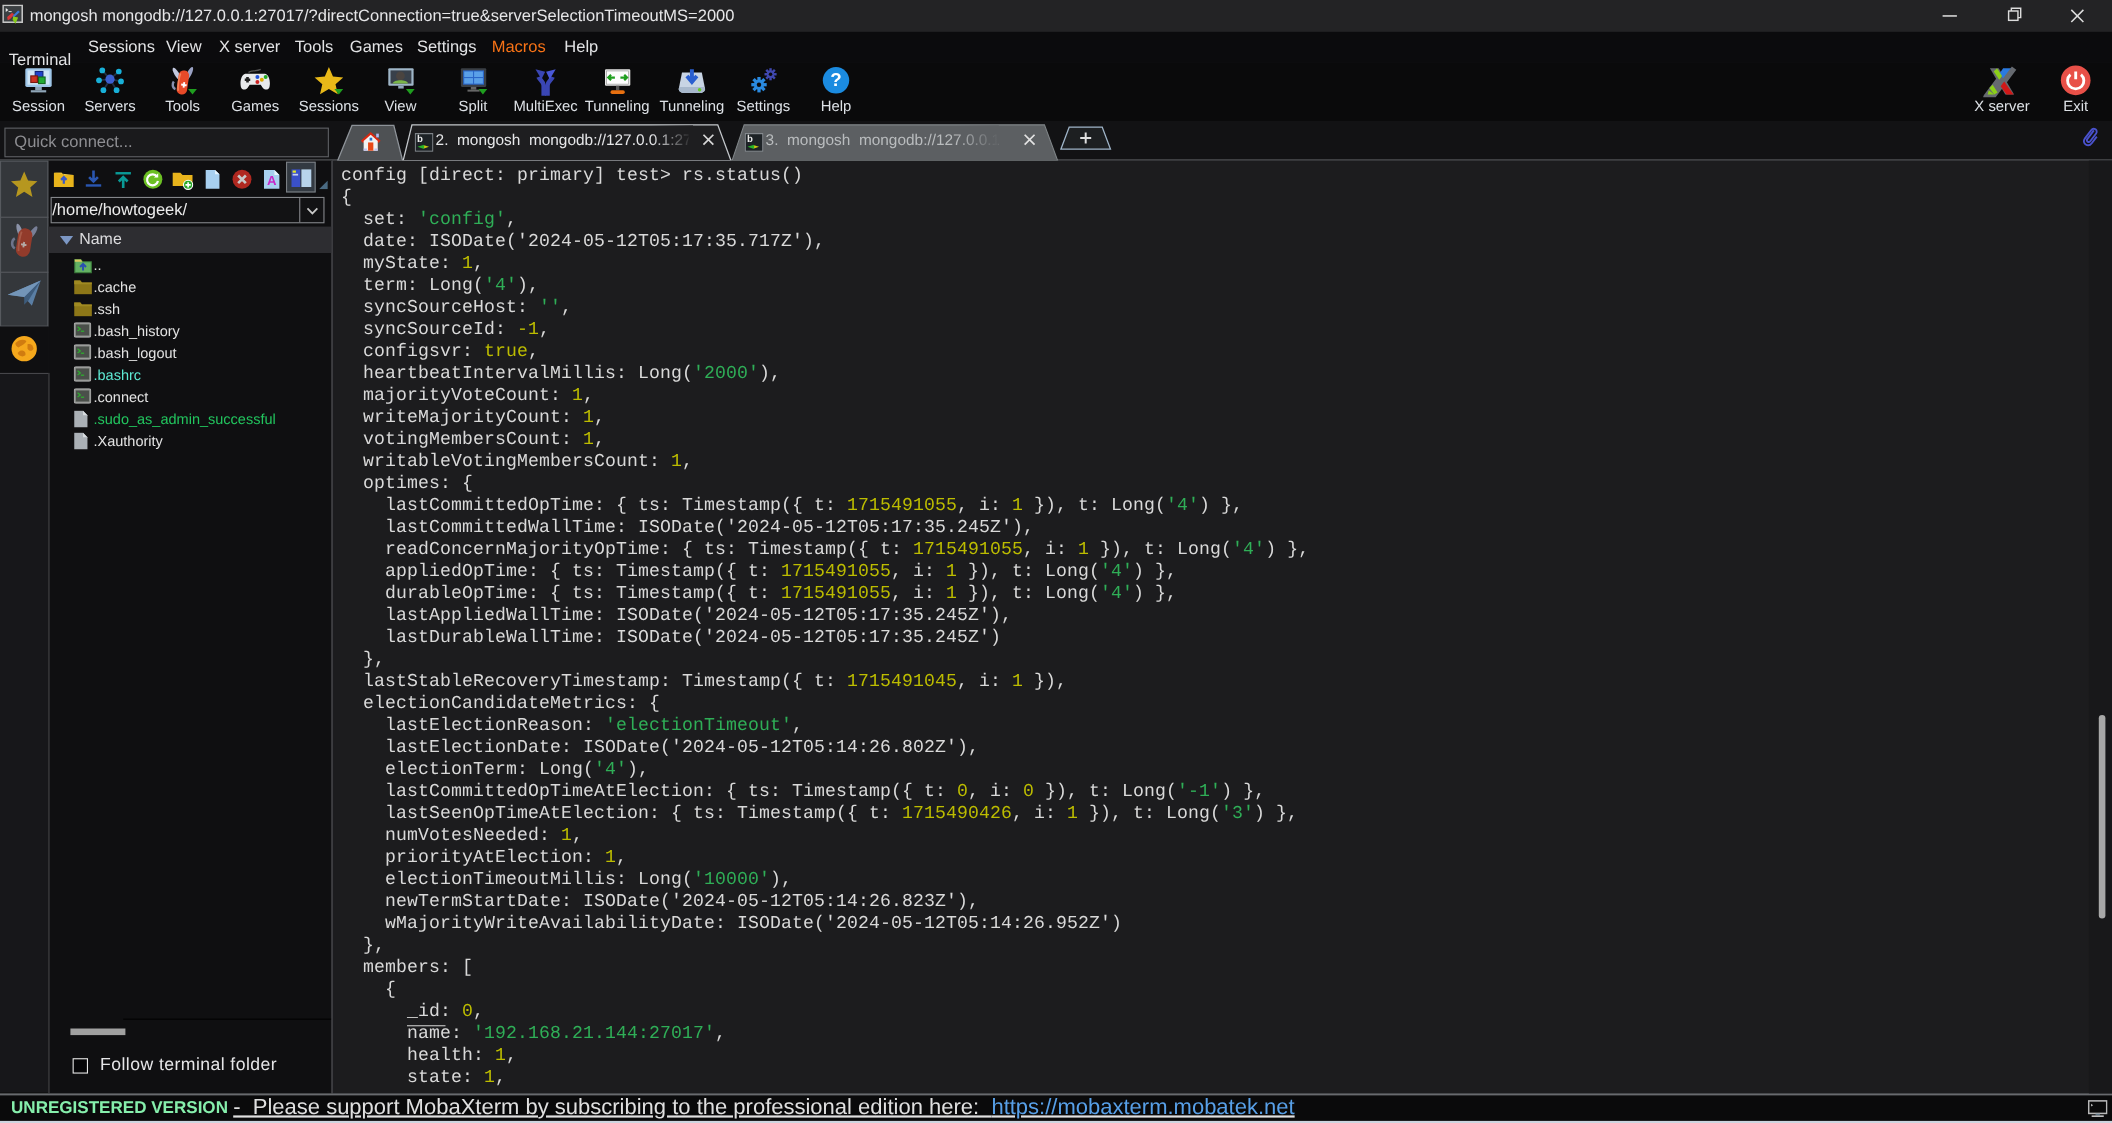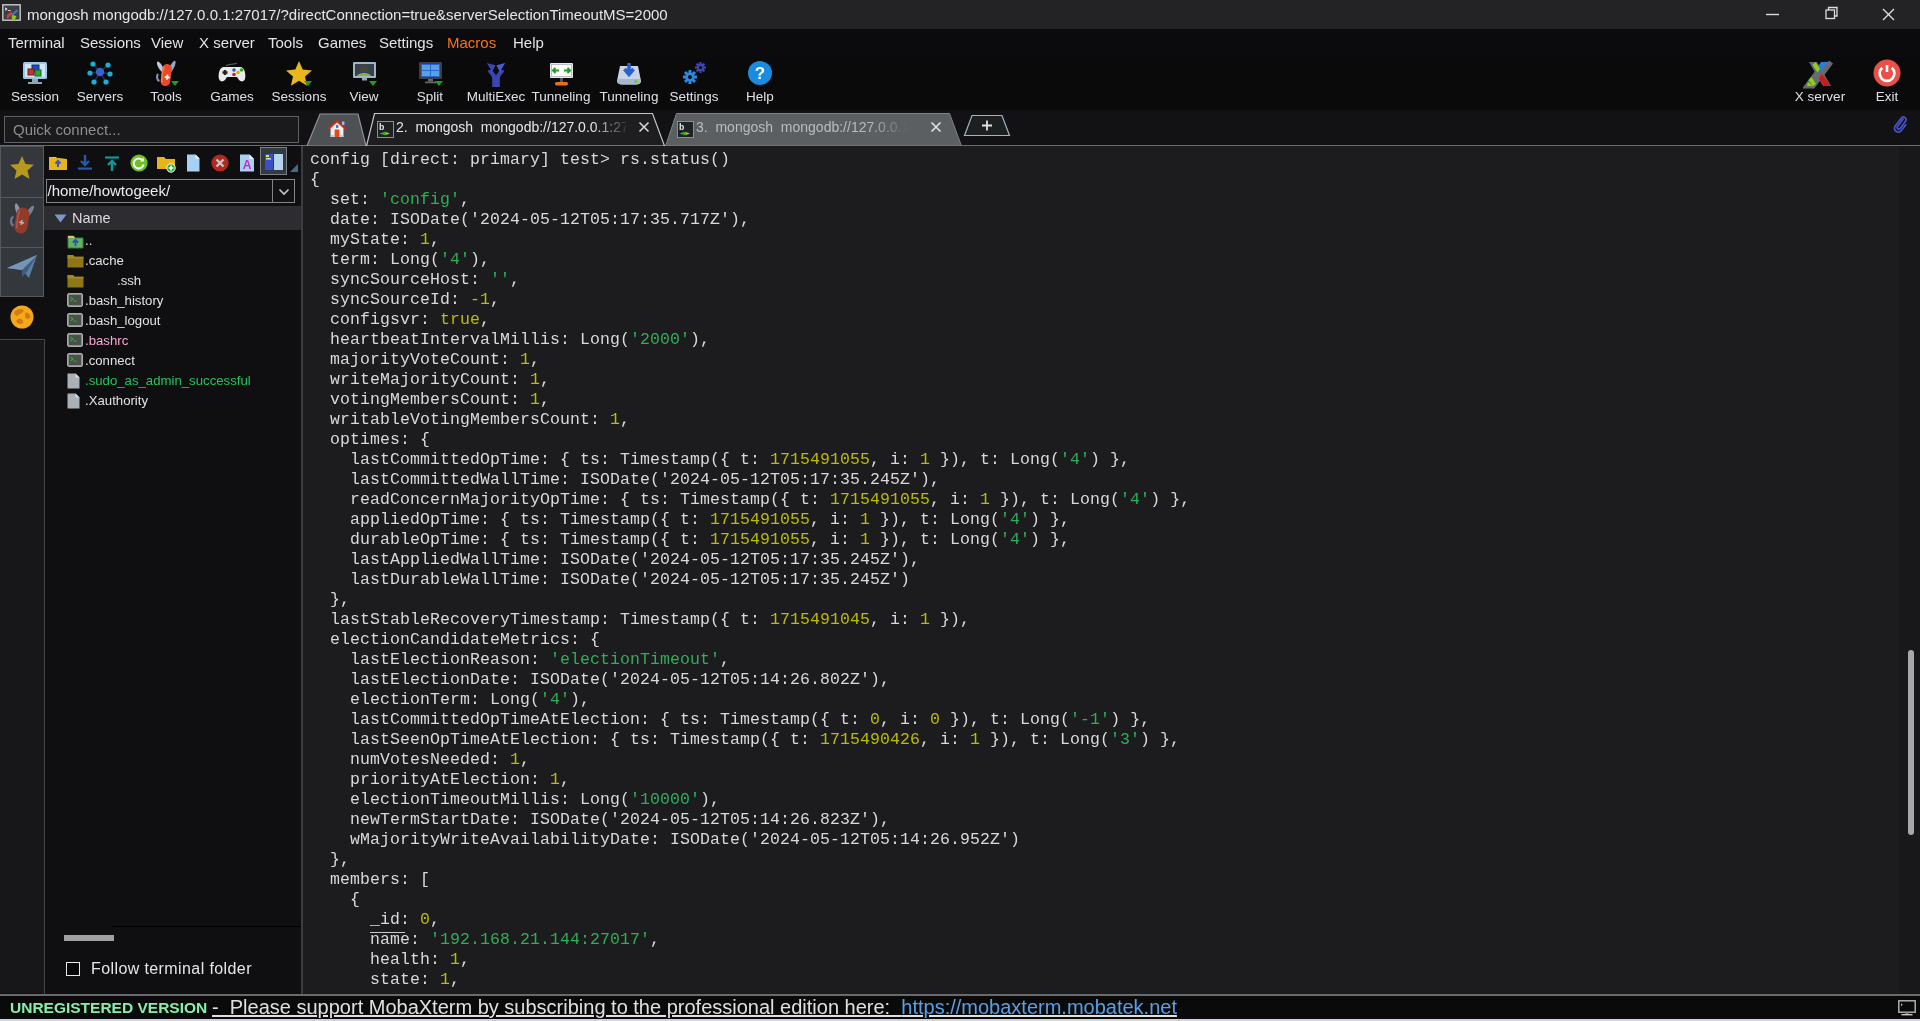--- a/index.html
+++ b/index.html
@@ -20,21 +20,21 @@
     <path d="M10 11 L14.5 12 L12 17.5 L9.5 14 Z" fill="#88cc18"></path>
   </svg>
 <div style="position:absolute;left:27px;top:0;height:29px;line-height:29px;font-size:15px;color:#e6e6e8;">mongosh mongodb://127.0.0.1:27017/?directConnection=true&amp;serverSelectionTimeoutMS=2000</div>
 <svg width="160" height="29" viewBox="0 0 160 29" style="position:absolute;left:1760px;top:0">
     <line x1="6" y1="14.5" x2="19" y2="14.5" stroke="#dcdcdc" stroke-width="1.4"></line>
     <rect x="66" y="10" width="8.5" height="8.5" fill="none" stroke="#dcdcdc" stroke-width="1.3"></rect>
     <path d="M68.5 10 L68.5 7.5 L77 7.5 L77 16 L74.5 16" fill="none" stroke="#dcdcdc" stroke-width="1.3"></path>
     <path d="M123 9 L134 20 M134 9 L123 20" stroke="#dcdcdc" stroke-width="1.4"></path>
   </svg>
 <div style="position:absolute;left:0;top:29px;width:1920px;height:28px;">
-    <div style="position:absolute;left:8px;top:0;height:28px;line-height:28px;font-size:15px;color:#e2e3e5;">Terminal</div>
+    <div style="position:absolute;left:8px;top:12px;height:28px;line-height:28px;font-size:15px;color:#e2e3e5;">Terminal</div>
     <div style="position:absolute;left:80px;top:0;height:28px;line-height:28px;font-size:15px;color:#e2e3e5;">Sessions</div>
     <div style="position:absolute;left:151px;top:0;height:28px;line-height:28px;font-size:15px;color:#e2e3e5;">View</div>
     <div style="position:absolute;left:199px;top:0;height:28px;line-height:28px;font-size:15px;color:#e2e3e5;">X server</div>
     <div style="position:absolute;left:268px;top:0;height:28px;line-height:28px;font-size:15px;color:#e2e3e5;">Tools</div>
     <div style="position:absolute;left:318px;top:0;height:28px;line-height:28px;font-size:15px;color:#e2e3e5;">Games</div>
     <div style="position:absolute;left:379px;top:0;height:28px;line-height:28px;font-size:15px;color:#e2e3e5;">Settings</div>
     <div style="position:absolute;left:447px;top:0;height:28px;line-height:28px;font-size:15px;color:#f97316;">Macros</div>
     <div style="position:absolute;left:513px;top:0;height:28px;line-height:28px;font-size:15px;color:#e2e3e5;">Help</div>
   </div>
 <div style="position:absolute;left:20px;top:59px;width:30px;height:30px;"><svg width="30" height="30" viewBox="0 0 30 30">
@@ -318,42 +318,42 @@
 <div style="position:absolute;left:85px;top:231px;height:20px;line-height:20px;font-size:13.2px;color:#e2e2e2;white-space:pre;">..</div>
 <div style="position:absolute;left:67px;top:253px;width:18px;height:17px;"><svg width="17" height="15" viewBox="0 0 17 15">
       <path d="M0.5 2 L6 2 L7.5 3.8 L16.5 3.8 L16.5 14.5 L0.5 14.5 Z" fill="#8d7718"></path>
       <path d="M0.5 2 L6 2 L7.5 3.8 L16.5 3.8 L16.5 5.5 L0.5 5.5 Z" fill="#a08a22"></path>
     </svg></div>
 <div style="position:absolute;left:85px;top:251px;height:20px;line-height:20px;font-size:13.2px;color:#e2e2e2;white-space:pre;">.cache</div>
 <div style="position:absolute;left:67px;top:273px;width:18px;height:17px;"><svg width="17" height="15" viewBox="0 0 17 15">
       <path d="M0.5 2 L6 2 L7.5 3.8 L16.5 3.8 L16.5 14.5 L0.5 14.5 Z" fill="#8d7718"></path>
       <path d="M0.5 2 L6 2 L7.5 3.8 L16.5 3.8 L16.5 5.5 L0.5 5.5 Z" fill="#a08a22"></path>
     </svg></div>
-<div style="position:absolute;left:85px;top:271px;height:20px;line-height:20px;font-size:13.2px;color:#e2e2e2;white-space:pre;padding-left:32px;">.ssh</div>
+<div style="position:absolute;left:85px;top:271px;height:20px;line-height:20px;font-size:13.2px;color:#e2e2e2;white-space:pre;">.ssh</div>
 <div style="position:absolute;left:67px;top:293px;width:18px;height:17px;"><svg width="16" height="14" viewBox="0 0 16 14">
       <rect x="0.5" y="0.5" width="15" height="13" rx="1.5" fill="#8a8f8a" stroke="#aaa"></rect>
       <rect x="2" y="2" width="12" height="10" fill="#4a4f4a"></rect>
       <path d="M3.5 4 L6 6 L3.5 8" stroke="#30a830" stroke-width="1.2" fill="none"></path>
       <rect x="6.5" y="7.5" width="3" height="1.2" fill="#30a830"></rect>
     </svg></div>
 <div style="position:absolute;left:85px;top:291px;height:20px;line-height:20px;font-size:13.2px;color:#e2e2e2;white-space:pre;">.bash_history</div>
 <div style="position:absolute;left:67px;top:313px;width:18px;height:17px;"><svg width="16" height="14" viewBox="0 0 16 14">
       <rect x="0.5" y="0.5" width="15" height="13" rx="1.5" fill="#8a8f8a" stroke="#aaa"></rect>
       <rect x="2" y="2" width="12" height="10" fill="#4a4f4a"></rect>
       <path d="M3.5 4 L6 6 L3.5 8" stroke="#30a830" stroke-width="1.2" fill="none"></path>
       <rect x="6.5" y="7.5" width="3" height="1.2" fill="#30a830"></rect>
     </svg></div>
 <div style="position:absolute;left:85px;top:311px;height:20px;line-height:20px;font-size:13.2px;color:#e2e2e2;white-space:pre;">.bash_logout</div>
 <div style="position:absolute;left:67px;top:333px;width:18px;height:17px;"><svg width="16" height="14" viewBox="0 0 16 14">
       <rect x="0.5" y="0.5" width="15" height="13" rx="1.5" fill="#8a8f8a" stroke="#aaa"></rect>
       <rect x="2" y="2" width="12" height="10" fill="#4a4f4a"></rect>
       <path d="M3.5 4 L6 6 L3.5 8" stroke="#30a830" stroke-width="1.2" fill="none"></path>
       <rect x="6.5" y="7.5" width="3" height="1.2" fill="#30a830"></rect>
     </svg></div>
-<div style="position:absolute;left:85px;top:331px;height:20px;line-height:20px;font-size:13.2px;color:#f9a8d4;white-space:pre;">.bashrc</div>
+<div style="position:absolute;left:85px;top:331px;height:20px;line-height:20px;font-size:13.2px;color:#5eead4;white-space:pre;">.bashrc</div>
 <div style="position:absolute;left:67px;top:353px;width:18px;height:17px;"><svg width="16" height="14" viewBox="0 0 16 14">
       <rect x="0.5" y="0.5" width="15" height="13" rx="1.5" fill="#8a8f8a" stroke="#aaa"></rect>
       <rect x="2" y="2" width="12" height="10" fill="#4a4f4a"></rect>
       <path d="M3.5 4 L6 6 L3.5 8" stroke="#30a830" stroke-width="1.2" fill="none"></path>
       <rect x="6.5" y="7.5" width="3" height="1.2" fill="#30a830"></rect>
     </svg></div>
 <div style="position:absolute;left:85px;top:351px;height:20px;line-height:20px;font-size:13.2px;color:#e2e2e2;white-space:pre;">.connect</div>
 <div style="position:absolute;left:67px;top:373px;width:18px;height:17px;"><svg width="13" height="16" viewBox="0 0 13 16">
       <path d="M0.5 0.5 L8.5 0.5 L12.5 4.5 L12.5 15.5 L0.5 15.5 Z" fill="#aab0b6"></path>
       <path d="M8.5 0.5 L12.5 4.5 L8.5 4.5 Z" fill="#d8dce0"></path>

